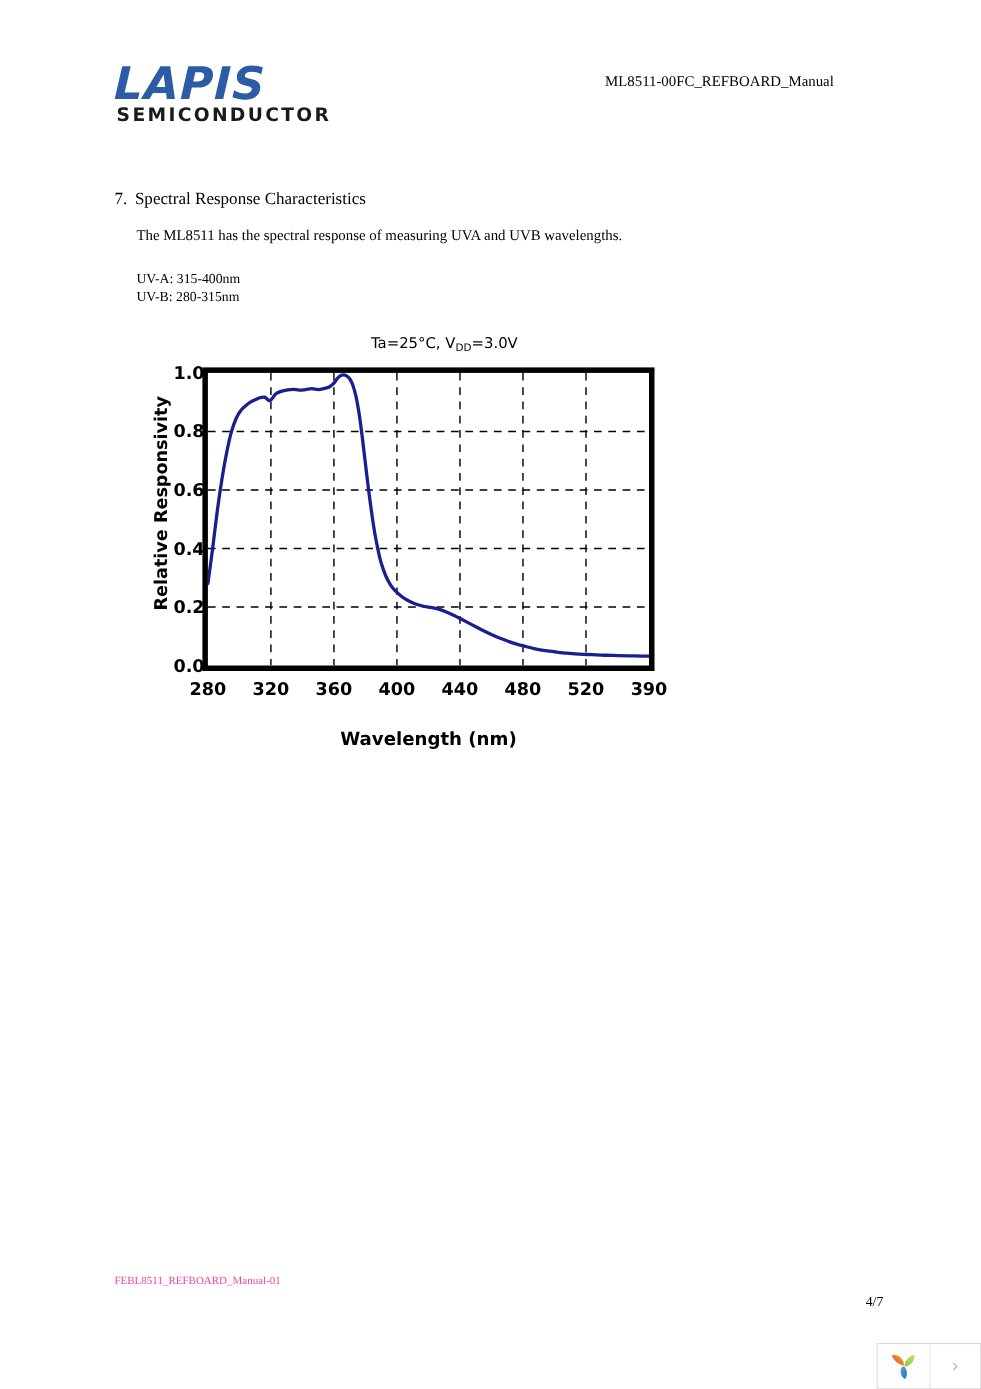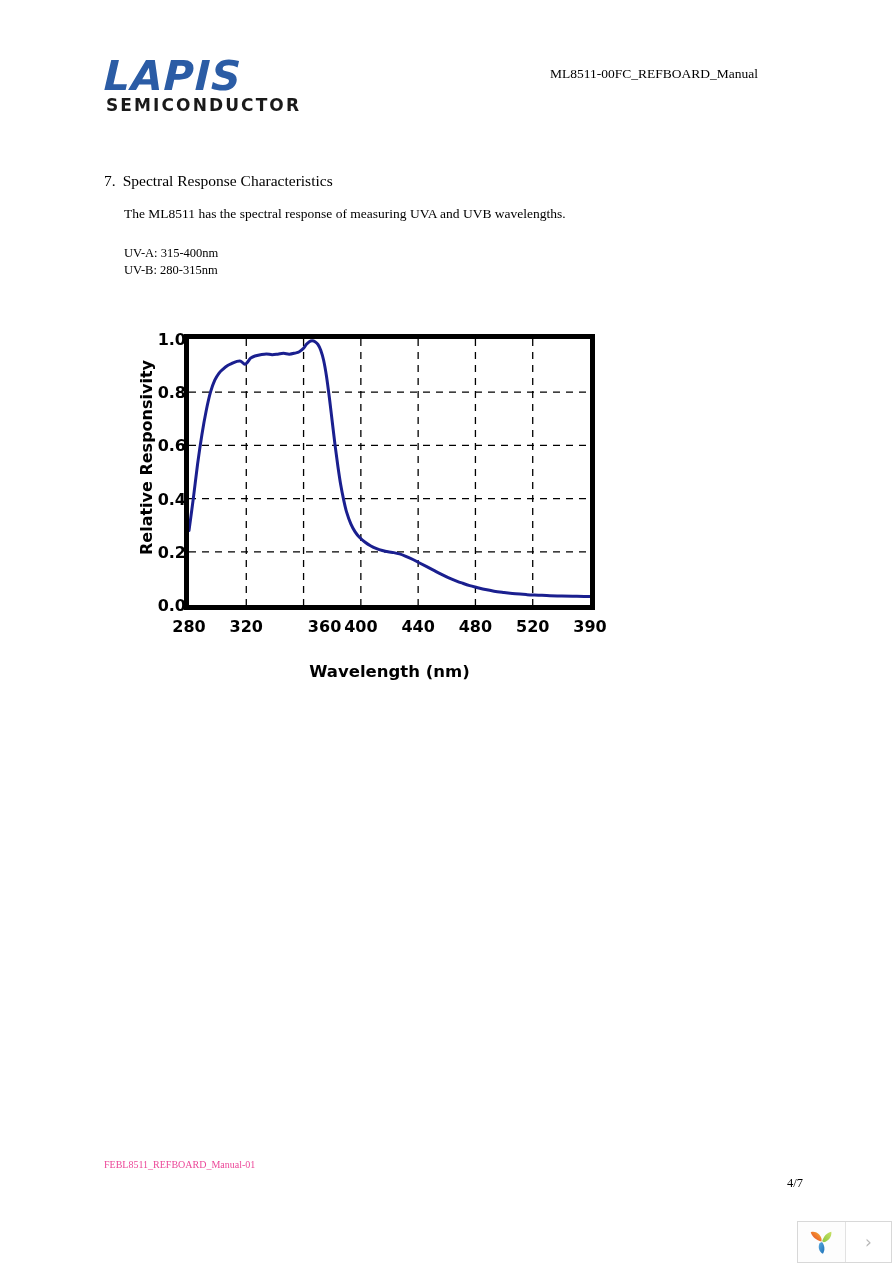--- a/index.html
+++ b/index.html
@@ -238,20 +238,21 @@
 </div>
 
 <div id="intro-paragraph">The ML8511 has the spectral response of measuring UVA and UVB wavelengths.</div>
 
 <div id="uv-ranges">
   <div>UV-A: 315-400nm</div>
   <div>UV-B: 280-315nm</div>
 </div>
 
 <div id="chart-figure">
+  <div id="chart-title"><span>Ta=25°C, V</span><sub>DD</sub><span>=3.0V</span></div>
 
   <div id="y-axis-title">Relative Responsivity</div>
 
   <div id="plot-frame">
     <svg id="plot-svg" width="401" height="266" viewBox="0 0 401 266" preserveAspectRatio="none">
       <g id="grid-x">
           <line x1="57.285714285714285" x2="57.285714285714285" y1="0" y2="266" stroke="#000" stroke-width="1.3" stroke-dasharray="7,6"></line>
           <line x1="114.57142857142857" x2="114.57142857142857" y1="0" y2="266" stroke="#000" stroke-width="1.3" stroke-dasharray="7,6"></line>
           <line x1="171.85714285714286" x2="171.85714285714286" y1="0" y2="266" stroke="#000" stroke-width="1.3" stroke-dasharray="7,6"></line>
           <line x1="229.14285714285714" x2="229.14285714285714" y1="0" y2="266" stroke="#000" stroke-width="1.3" stroke-dasharray="7,6"></line>
@@ -270,21 +271,21 @@
         <div class="y-tick-label" style="top: 266px;">0.0</div>
         <div class="y-tick-label" style="top: 212.8px;">0.2</div>
         <div class="y-tick-label" style="top: 159.6px;">0.4</div>
         <div class="y-tick-label" style="top: 106.4px;">0.6</div>
         <div class="y-tick-label" style="top: 53.2px;">0.8</div>
         <div class="y-tick-label" style="top: 0px;">1.0</div>
       </div>
     <div id="x-tick-labels">
         <div class="x-tick-label" style="left: 0px;">280</div>
         <div class="x-tick-label" style="left: 57.2857px;">320</div>
-        <div class="x-tick-label" style="left: 114.571px; margin-left: 21px;">360</div>
+        <div class="x-tick-label" style="left: 114.571px;">360</div>
         <div class="x-tick-label" style="left: 171.857px;">400</div>
         <div class="x-tick-label" style="left: 229.143px;">440</div>
         <div class="x-tick-label" style="left: 286.429px;">480</div>
         <div class="x-tick-label" style="left: 343.714px;">520</div>
         <div class="x-tick-label" style="left: 401px;">390</div>
       </div>
   </div>
 
   <div id="x-axis-title">Wavelength (nm)</div>
 </div>

